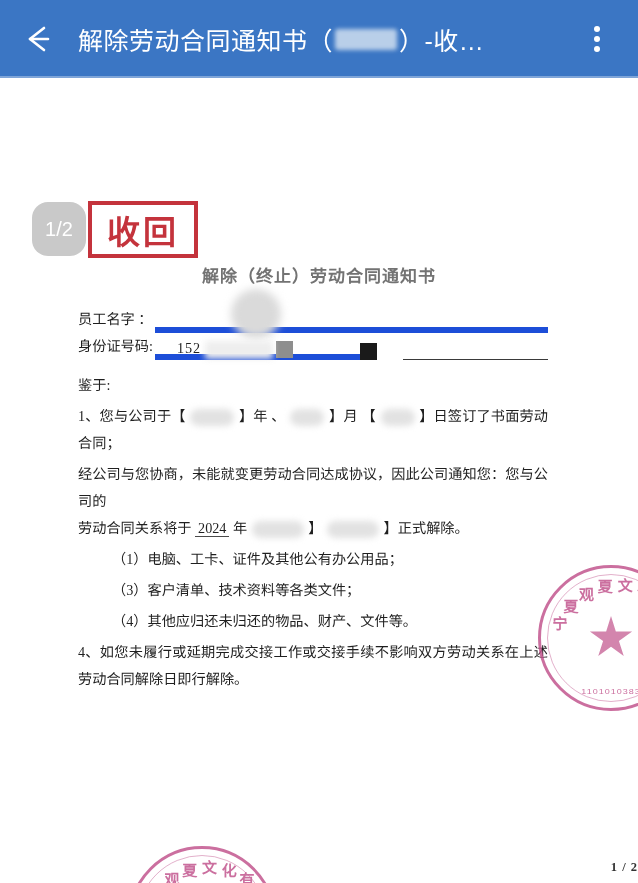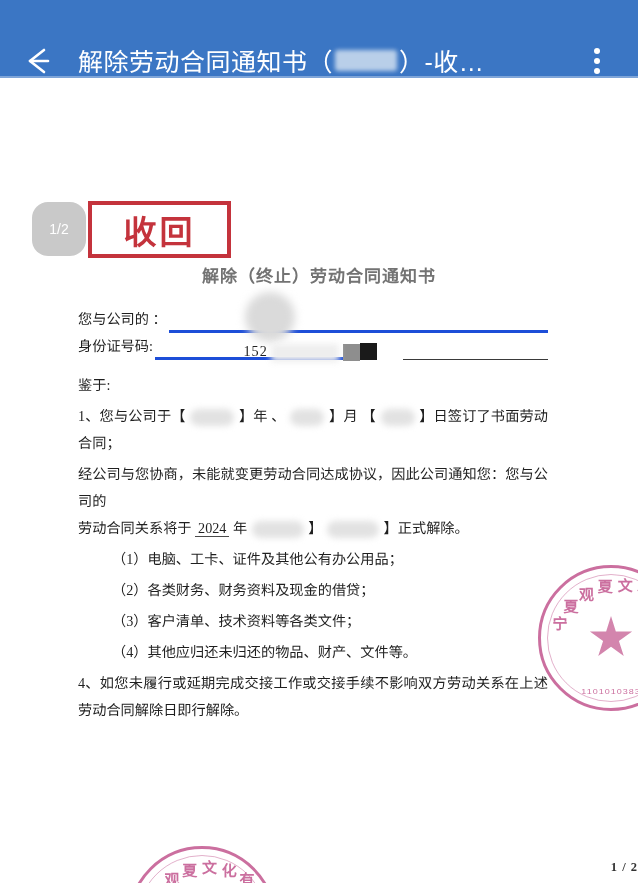--- a/index.html
+++ b/index.html
@@ -15,21 +15,21 @@
     overflow: hidden;
     position: relative;
   }
 
   
   .appbar {
     position: relative;
     height: 78px;
     background: #3b76c4;
     display: flex;
-    align-items: flex-end;
+    align-items: center;
     padding: 0 14px 0 22px;
     box-sizing: border-box;
   }
   .appbar::after {
     content: "";
     position: absolute;
     left: 0; right: 0; bottom: 0;
     height: 2px;
     background: rgba(255,255,255,0.35);
   }
@@ -94,32 +94,32 @@
   .page-badge {
     position: absolute;
     left: 32px;
     top: 124px;
     width: 54px;
     height: 54px;
     border-radius: 16px;
     background: #c9c9c9;
     color: #ffffff;
     font-family: "Liberation Sans", "DejaVu Sans", sans-serif;
-    font-size: 14px;
+    font-size: 20px;
     display: flex;
     align-items: center;
     justify-content: center;
     z-index: 3;
   }
 
   .recall-stamp {
     position: absolute;
     left: 88px;
     top: 123px;
-    width: 143px;
+    width: 110px;
     height: 57px;
     border: 4px solid #c4333c;
     background: #ffffff;
     color: #c4333c;
     font-size: 33px;
     font-weight: bold;
     letter-spacing: 3px;
     display: flex;
     align-items: center;
     justify-content: center;
@@ -152,25 +152,24 @@
 
   .field-row {
     display: flex;
     align-items: flex-end;
     height: 27px;
     position: relative;
   }
   .field-label { white-space: nowrap; }
   .field-line {
     flex: 1 1 auto;
-    border-bottom: 3px solid #1d4ed8;
+    border-bottom: 6px solid #1d4ed8;
     height: 19px;
     margin-left: 2px;
     position: relative;
-    text-align: right;
   }
   .field-line.short { flex: 0 0 205px; }
   .field-gap { width: 26px; }
   .field-line2 { flex: 1 1 auto; border-bottom: 1px solid #3a3a3a; height: 19px; }
 
   .blob {
     position: absolute;
     background: #dcdcdc;
     border-radius: 50%;
     filter: blur(4px);
@@ -342,21 +341,21 @@
       <span style="transform:rotate(36deg) translate(0,-64px) rotate(-36deg)">有</span>
       <span style="transform:rotate(54deg) translate(0,-64px) rotate(-54deg)">限</span>
 
     </div>
 
   </div>
 
   <div class="doc-body">
 
     <div class="field-row">
-      <span class="field-label">您与公司的 ：</span>
+      <span class="field-label">员工名字 ：</span>
       <span class="field-line">
         <span class="blob blob-name"></span>
       </span>
     </div>
 
     <div class="field-row">
       <span class="field-label">身份证号码:</span>
       <span class="field-line short">
         <span class="rd-id-num">152</span>
         <span class="redact-rect rd-white"></span>
@@ -387,21 +386,20 @@
         <span>年</span>
         <span class="inline-blur w-wide"></span>
         <span>】</span>
         <span class="inline-blur w-wide"></span>
         <span>】正式解除。</span>
       </div>
     </div>
 
 
     <div class="para sub-item">（1）电脑、工卡、证件及其他公有办公用品；</div>
-    <div class="para sub-item">（2）各类财务、财务资料及现金的借贷；</div>
     <div class="para sub-item">（3）客户清单、技术资料等各类文件；</div>
     <div class="para sub-item">（4）其他应归还未归还的物品、财产、文件等。</div>
 
     <div class="para">4、如您未履行或延期完成交接工作或交接手续不影响双方劳动关系在上述劳动合同解除日即行解除。</div>
 
   </div>
 
   <div class="page-footer">1 / 2</div>
 </div>
 

